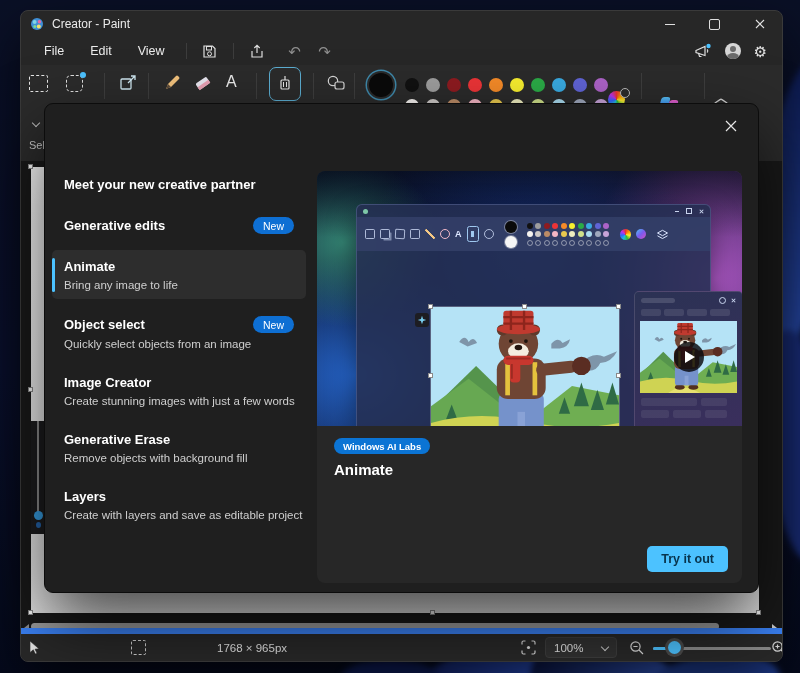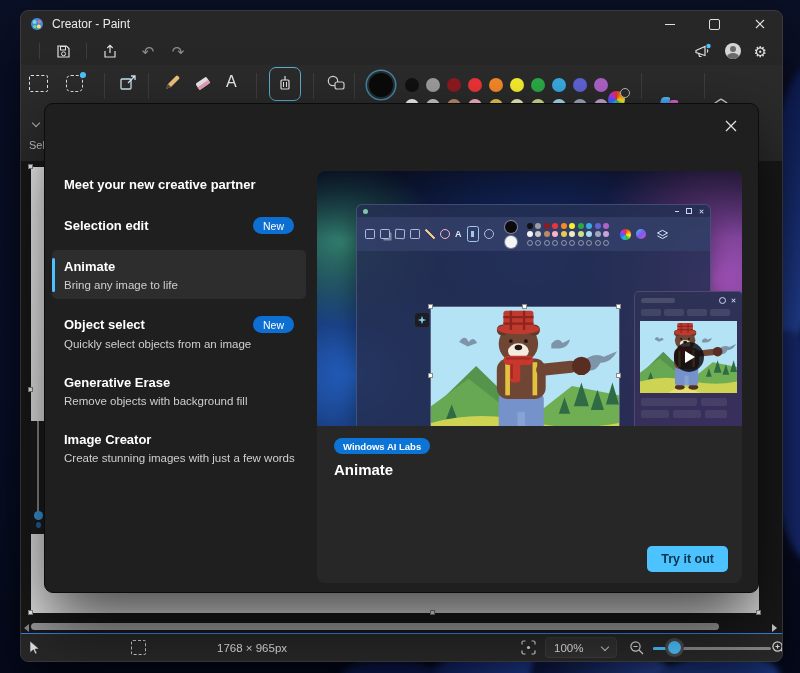--- a/index.html
+++ b/index.html
@@ -60,21 +60,21 @@
   .cdark .vline{position:absolute;left:6px;top:0;width:2px;height:92px;background:#8d8d8d}
   .cdark .bdot1{position:absolute;left:3px;top:90px;width:9px;height:9px;border-radius:50%;background:#38a3ea}
   .cdark .bdot2{position:absolute;left:5px;top:101px;width:5px;height:6px;border-radius:50%;background:#2668b2}
   .hd{position:absolute;width:5px;height:5px;background:#fff;border:1px solid #8a8a8a;box-sizing:border-box}
 
   .hscroll-thumb{position:absolute;left:10px;top:462px;width:688px;height:7px;border-radius:4px;background:#9d9d9d}
   .harrow{position:absolute;top:463px;width:0;height:0;border-top:4px solid transparent;border-bottom:4px solid transparent}
   .harrow.left{left:3px;border-right:5px solid #8d8d8d}
   .harrow.right{left:751px;border-left:5px solid #cfcfcf}
 
-  .statusbar{position:absolute;left:0;bottom:0;right:0;height:27px;background:#282828;border-top:1px solid #3b82f6}
+  .statusbar{position:absolute;left:0;bottom:0;right:0;height:27px;background:#282828;border-top:6px solid #3b82f6}
   .sb{position:absolute;top:0;height:27px;display:flex;align-items:center;color:#e0e0e0;font-size:11.5px}
   .selsize{width:13px;height:13px;border:1.4px dashed #cfcfcf;border-radius:2px}
   .zoombox{width:72px;height:21px;background:#313131;border:1px solid #3d3d3d;border-radius:4px;
     display:flex;align-items:center;padding:0 8px;box-sizing:border-box}
   .zoombox .chev{margin-left:auto;border-color:#c9c9c9}
   .slider-track{position:absolute;left:0;top:13px;width:118px;height:2.5px;background:#8a8a8a;border-radius:2px}
   .slider-fill{position:absolute;left:0;top:13px;width:22px;height:2.5px;background:var(--accent);border-radius:2px}
   .slider-thumb{position:absolute;left:15px;top:7px;width:13px;height:13px;border-radius:50%;
     background:var(--accent);box-shadow:0 0 0 3px #4a4a4a}
 
@@ -243,20 +243,25 @@
         </div>
       <div class="wc">
         <svg class="ic" width="10" height="10" viewBox="0 0 10 10">
             <path d="M1 1 L9 9 M9 1 L1 9" stroke="#dfdfdf" stroke-width="1.1"></path>
           </svg>
       </div>
     </div>
   </div>
 
   <div class="menurow">
+    <div id="menu-items" style="display:flex">
+        <div class="menu-item">File</div>
+        <div class="menu-item">Edit</div>
+        <div class="menu-item">View</div>
+      </div>
     <div class="mdiv"></div>
     <div class="mico">
       <svg class="ic" width="15" height="15" viewBox="0 0 15 15">
         <path d="M2 2 H10.5 L13 4.5 V13 H2 Z" fill="none" stroke="#e0e0e0" stroke-width="1.2"></path>
         <rect x="4.5" y="2.5" width="5" height="3.5" fill="none" stroke="#e0e0e0" stroke-width="1"></rect>
         <circle cx="7.5" cy="9.8" r="2" fill="none" stroke="#e0e0e0" stroke-width="1"></circle>
       </svg>
     </div>
     <div class="mdiv"></div>
     <div class="mico">
@@ -444,21 +449,21 @@
   <div class="featlist" id="featlist">
   <div class="feat wrap">
     <div class="feat-head">
       <span class="feat-title">Meet your new creative partner</span>
 
     </div>
   </div>
 
   <div class="feat">
     <div class="feat-head">
-      <span class="feat-title">Selection edit</span>
+      <span class="feat-title">Generative edits</span>
       <span class="badge">New</span>
     </div>
   </div>
 
   <div class="feat selected">
     <div class="feat-head">
       <span class="feat-title">Animate</span>
 
     </div>
     <div class="feat-desc">Bring any image to life</div>
@@ -467,34 +472,41 @@
   <div class="feat">
     <div class="feat-head">
       <span class="feat-title">Object select</span>
       <span class="badge">New</span>
     </div>
     <div class="feat-desc">Quickly select objects from an image</div>
   </div>
 
   <div class="feat">
     <div class="feat-head">
-      <span class="feat-title">Generative Erase</span>
-
-    </div>
-    <div class="feat-desc">Remove objects with background fill</div>
+      <span class="feat-title">Image Creator</span>
+
+    </div>
+    <div class="feat-desc">Create stunning images with just a few words</div>
   </div>
 
   <div class="feat">
     <div class="feat-head">
-      <span class="feat-title">Image Creator</span>
-
-    </div>
-    <div class="feat-desc">Create stunning images with just a few words</div>
-  </div>
-
+      <span class="feat-title">Generative Erase</span>
+
+    </div>
+    <div class="feat-desc">Remove objects with background fill</div>
+  </div>
+
+  <div class="feat">
+    <div class="feat-head">
+      <span class="feat-title">Layers</span>
+
+    </div>
+    <div class="feat-desc">Create with layers and save as editable project</div>
+  </div>
 </div>
 
   <div class="card">
     <div class="preview">
       <div class="mini-win">
         <div class="mini-title">
           <span class="mini-logo"></span>
           <span class="mini-ctrl">
               <i class="mc-min"></i>
               <i class="mc-max"></i>

